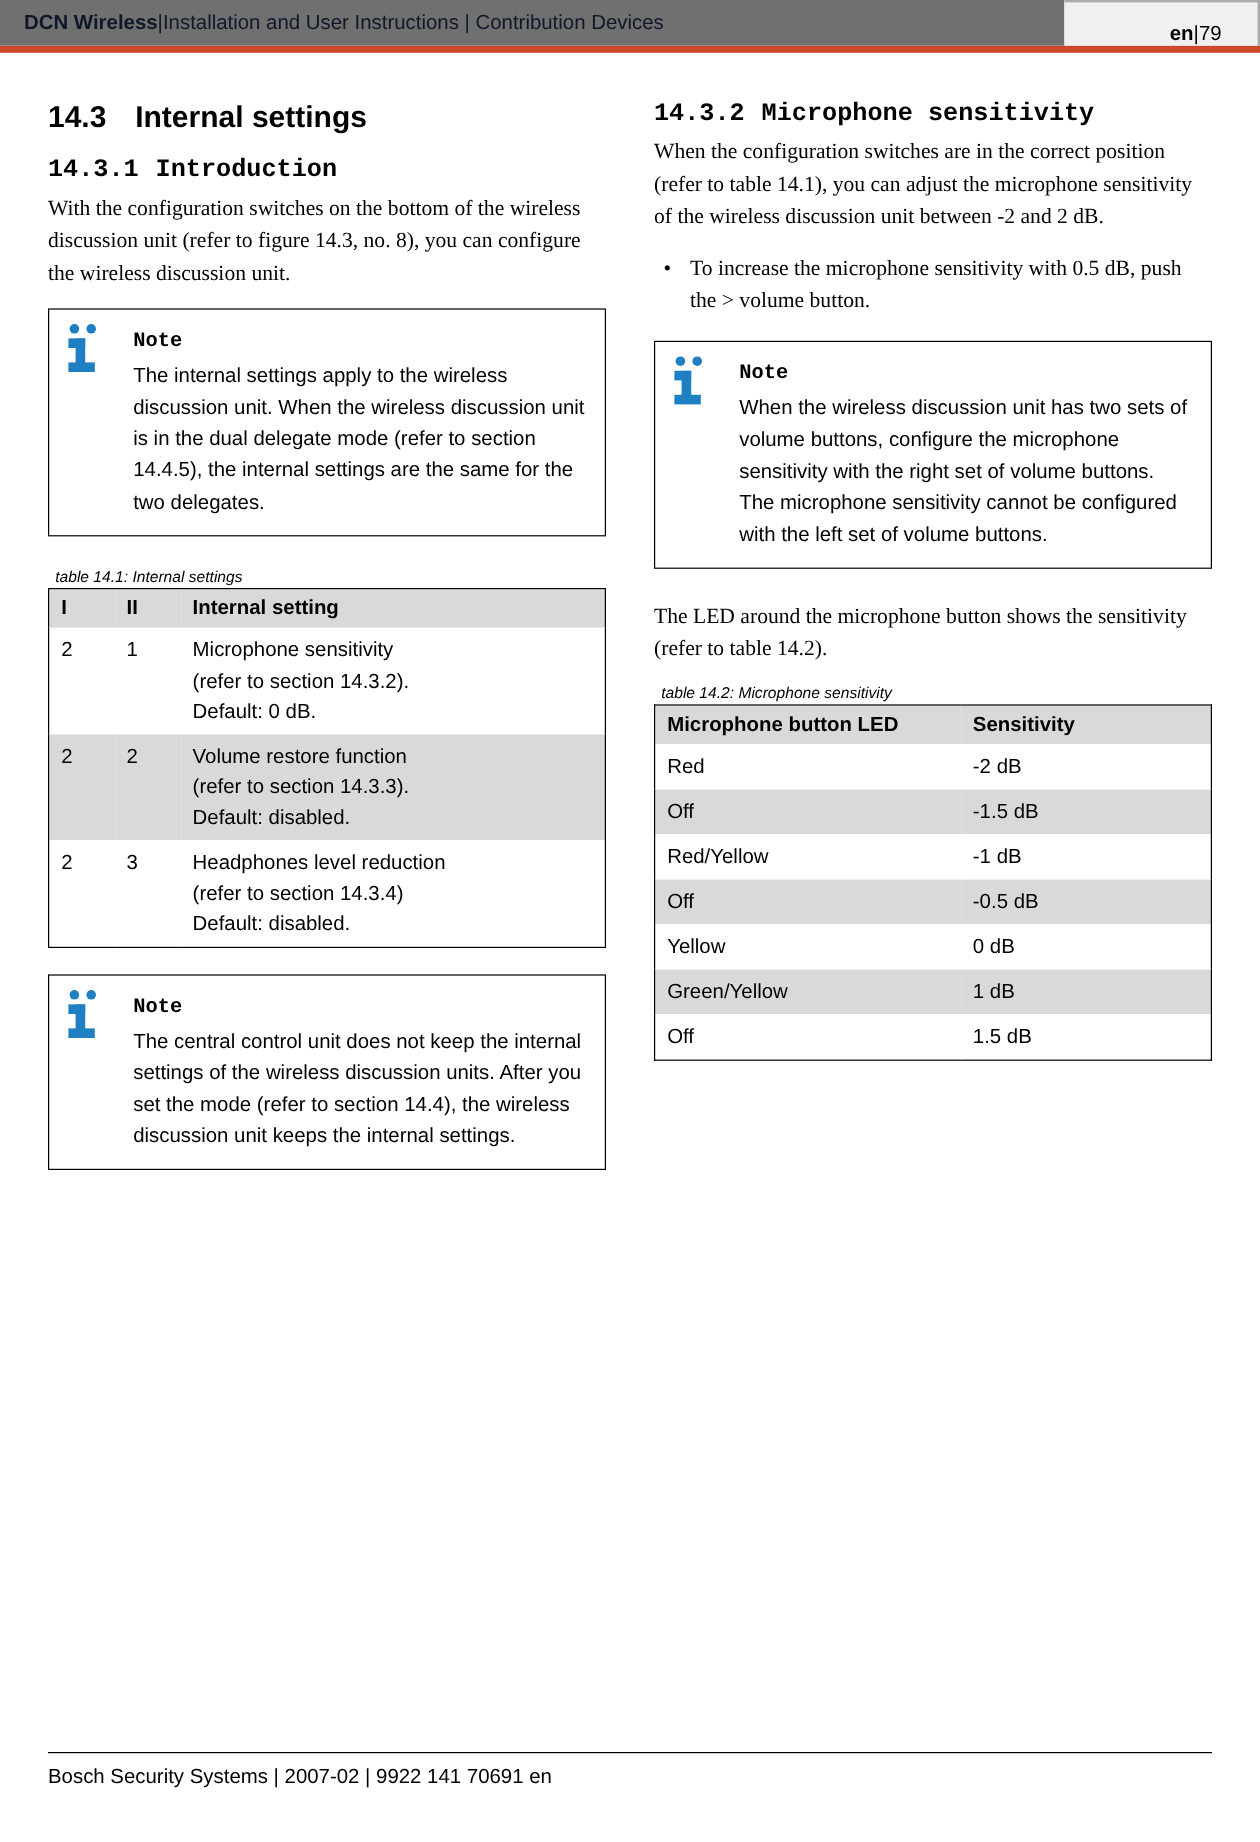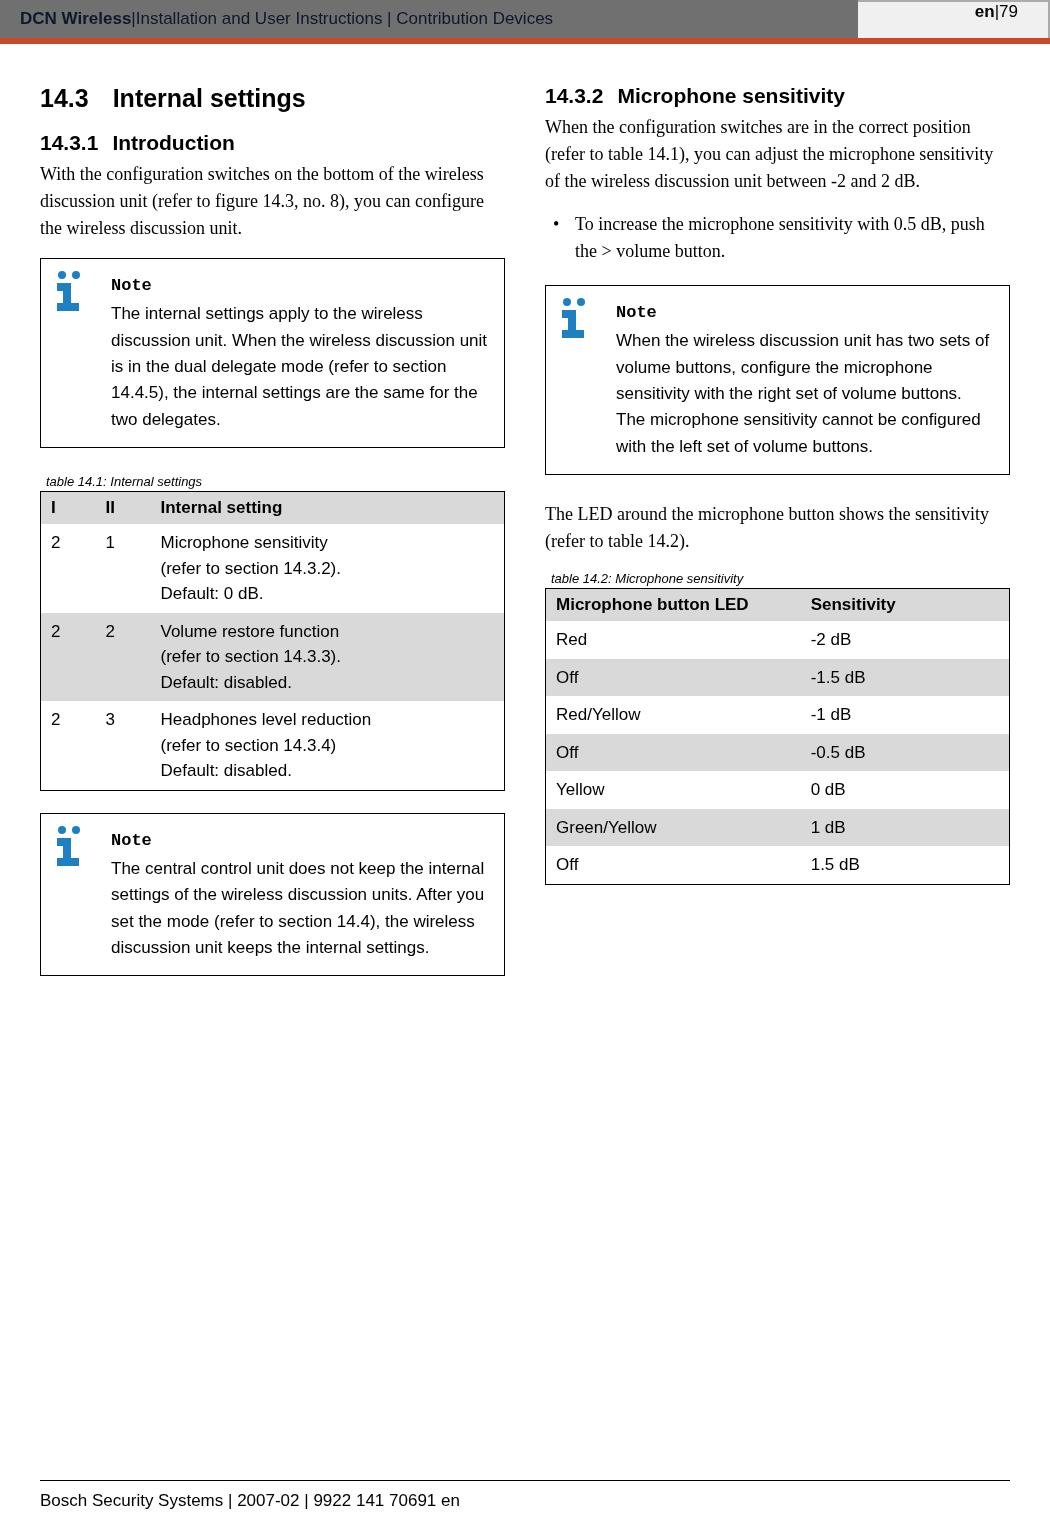--- a/index.html
+++ b/index.html
@@ -22,23 +22,23 @@
     flex: 1;
     display: flex;
     align-items: center;
     padding-left: 20px;
     font-family: Arial, Helvetica, sans-serif;
     font-size: 17px;
   }
   .header-left .bold { font-weight: bold; }
   .header-right {
     background: #f0f0f0;
-    width: 192px;
+    width: 163px;
     display: flex;
-    align-items: flex-start;
+    align-items: flex-end;
     justify-content: flex-end;
     padding-right: 30px;
     font-family: Arial, Helvetica, sans-serif;
     font-size: 17px;
     color: #000;
     border-top: 2px solid #aaa;
     border-right: 2px solid #aaa;
   }
   .header-right .bold { font-weight: bold; }
   .accent-bar {
@@ -57,21 +57,21 @@
     min-width: 0;
   }
   h2 {
     font-family: Arial, Helvetica, sans-serif;
     font-weight: bold;
     font-size: 25px;
     margin-bottom: 18px;
   }
   h2 .secnum { margin-right: 24px; }
   h3 {
-    font-family: Liberation Sans, sans-serif;
+    font-family: Liberation Mono, monospace;
     font-weight: bold;
     font-size: 21px;
     margin-bottom: 6px;
   }
   h3 .secnum { margin-right: 14px; }
   p.body {
     font-size: 18px;
     line-height: 1.5;
     margin-bottom: 16px;
   }
@@ -135,21 +135,21 @@
     position: relative;
     margin-bottom: 6px;
   }
   ul.bullets li::before {
     content: "•";
     position: absolute;
     left: 8px;
   }
   .footer {
     position: absolute;
-    bottom: 24px;
+    bottom: 44px;
     left: 40px;
     right: 40px;
     border-top: 1px solid #000;
     padding-top: 10px;
     font-family: Arial, Helvetica, sans-serif;
     font-size: 17px;
   }
 </style>
 </head>
 <body>

